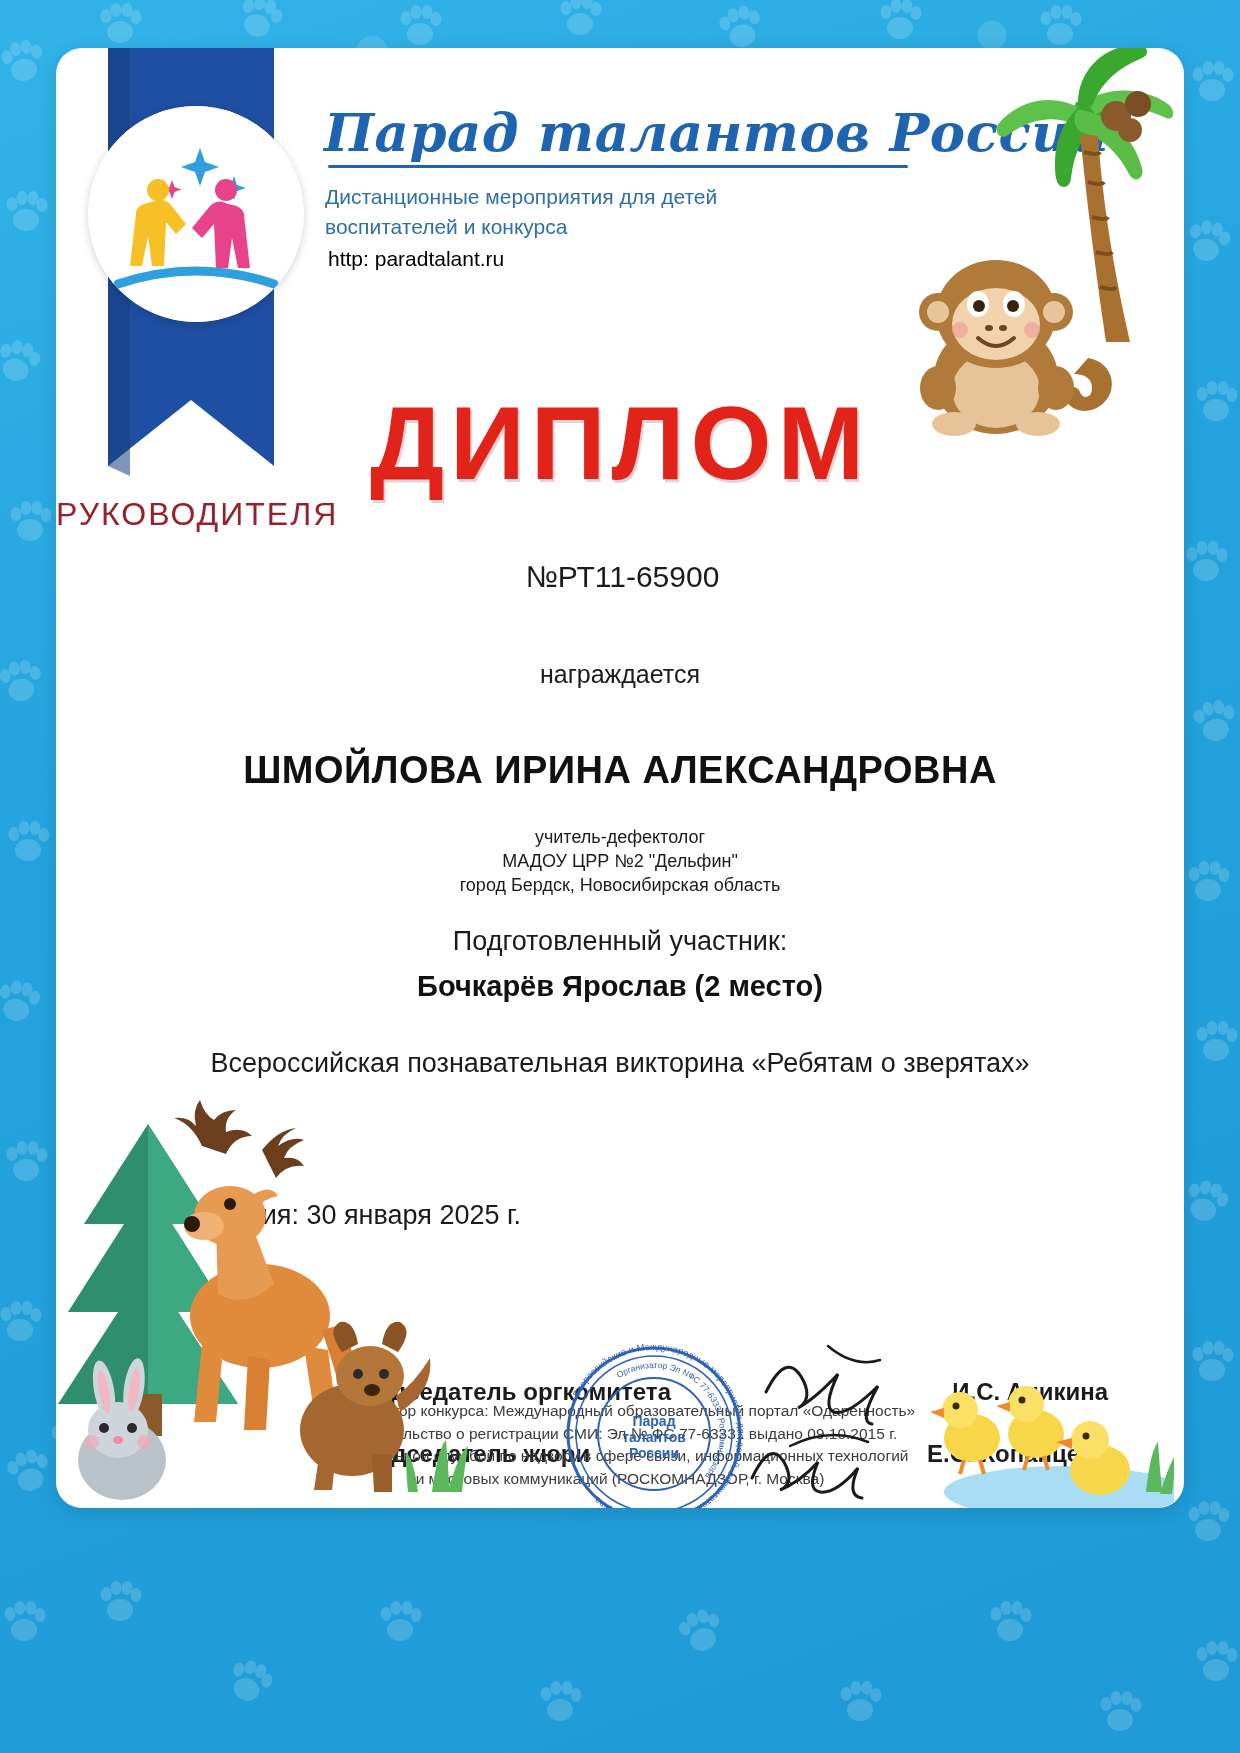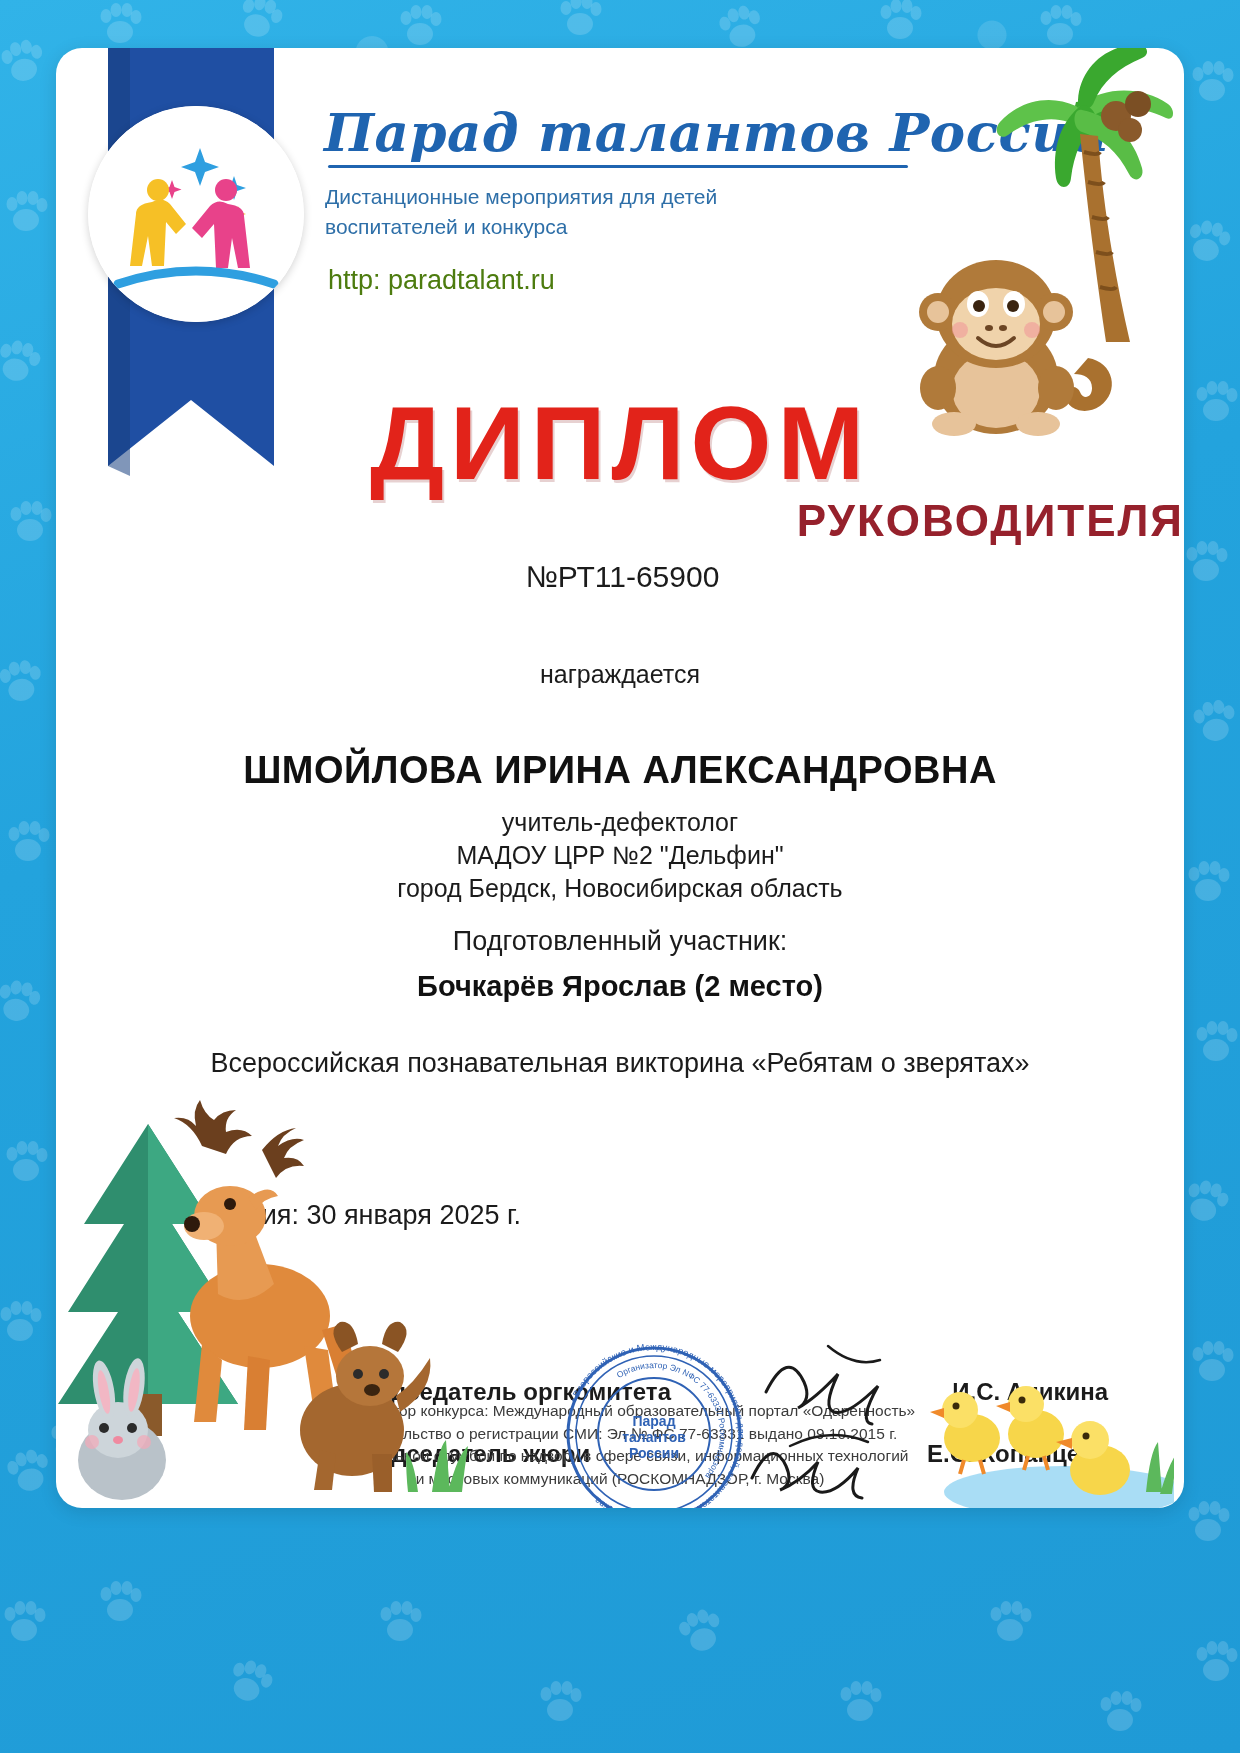--- a/index.html
+++ b/index.html
@@ -93,23 +93,23 @@
     margin: 6px 0 14px 4px;
     border-radius: 2px;
   }
   .subtitle {
     font-size: 21px;
     color: #2e6fa8;
     line-height: 1.45;
     margin-left: 1px;
   }
   .site {
-    font-size: 27px;
-    color: #4d7c0f;
-    margin-top: 22px;
+    font-size: 21px;
+    color: #000000;
+    margin-top: 4px;
     margin-left: 4px;
   }
 
   
   .diploma {
     position: absolute;
     top: 320px;
     left: 0;
     right: 0;
     text-align: center;
@@ -119,23 +119,23 @@
     color: #e2231a;
     text-shadow: 2px 3px 0 rgba(120,0,0,.18);
     font-family: "Liberation Sans", sans-serif;
     margin-top: 16px;
   }
   .subdiploma {
     position: absolute;
     top: 448px;
     left: 0;
     right: 0;
-    text-align: right;
-    font-weight: bold;
-    font-size: 44px;
+    text-align: left;
+    font-weight: normal;
+    font-size: 32px;
     letter-spacing: 2px;
     color: #96212c;
   }
   .docnum {
     position: absolute;
     top: 512px;
     left: 5px;
     right: 0;
     text-align: center;
     font-size: 30px;
@@ -158,25 +158,25 @@
     left: 0;
     right: 0;
     text-align: center;
     font-size: 38px;
     font-weight: bold;
     color: #111;
     letter-spacing: .5px;
   }
   .rec-lines {
     position: absolute;
-    top: 758px;
-    left: 0;
-    right: 0;
-    text-align: center;
-    font-size: 25px;
+    top: 778px;
+    left: 0;
+    right: 0;
+    text-align: center;
+    font-size: 18px;
     color: #1b1b1b;
     line-height: 1.32;
   }
 
   .prep-label {
     position: absolute;
     top: 878px;
     left: 0;
     right: 0;
     text-align: center;

